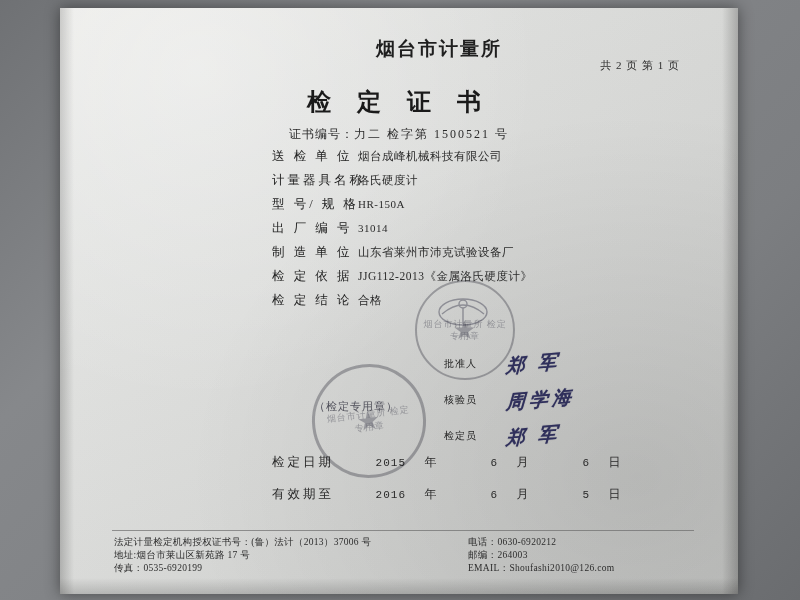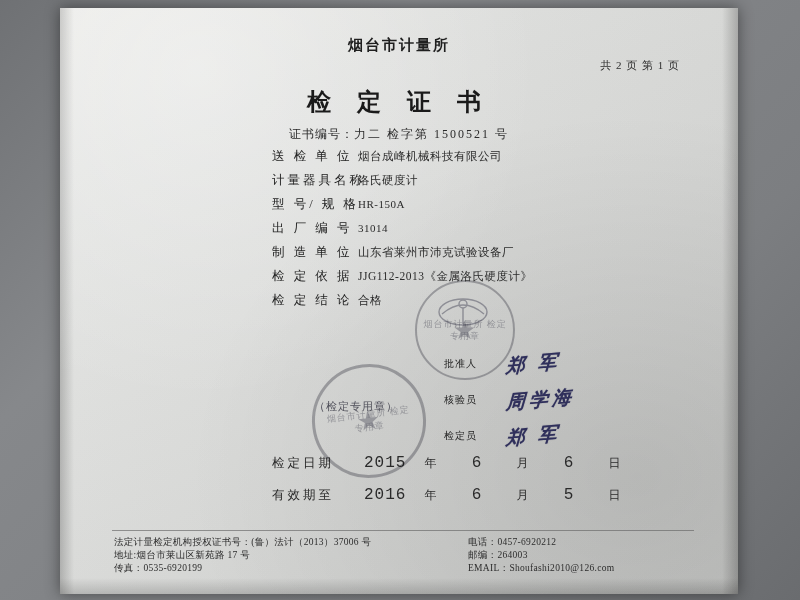--- a/index.html
+++ b/index.html
@@ -62,24 +62,25 @@
     height: 100%;
     color: #2a2a2a;
   }
 
   .org-title {
     position: absolute;
     top: 28px;
     left: 0;
     width: 100%;
     text-align: center;
-    font-size: 15px;
+    font-size: 19px;
     font-weight: bold;
     letter-spacing: 2px;
     color: #1f1f1f;
+    padding-left: 40px;
   }
 
   .page-no {
     position: absolute;
     top: 50px;
     right: 58px;
     font-size: 11px;
     letter-spacing: 1px;
     color: #2e2e2e;
   }
@@ -181,23 +182,23 @@
     font-size: 12.5px;
     letter-spacing: 1px;
     gap: 8px;
   }
   .date-row .dlabel {
     width: 84px;
     letter-spacing: 3px;
   }
   .date-row .dnum {
     font-family: "Liberation Mono", monospace;
-    font-size: 16px;
+    font-size: 11px;
     width: 42px;
-    text-align: center;
+    text-align: right;
   }
   .date-row .dunit {
     width: 34px;
     text-align: center;
     font-size: 12px;
   }
 
   
   .footer-rule {
     position: absolute;
@@ -406,20 +407,20 @@
 
       <div class="footer-rule"></div>
 
       <div class="footer">
         <div>法定计量检定机构授权证书号：(鲁）法计（2013）37006 号</div>
         <div>地址:烟台市莱山区新苑路 17 号</div>
         <div>传真：0535-6920199</div>
       </div>
 
       <div class="footer-right">
-        <div>电话：0457-6920212</div>
+        <div>电话：0630-6920212</div>
         <div>邮编：264003</div>
         <div>EMAIL：Shoufashi2010@126.com</div>
       </div>
 
     </div>
   </div>
 </div>
 
 </body></html>

